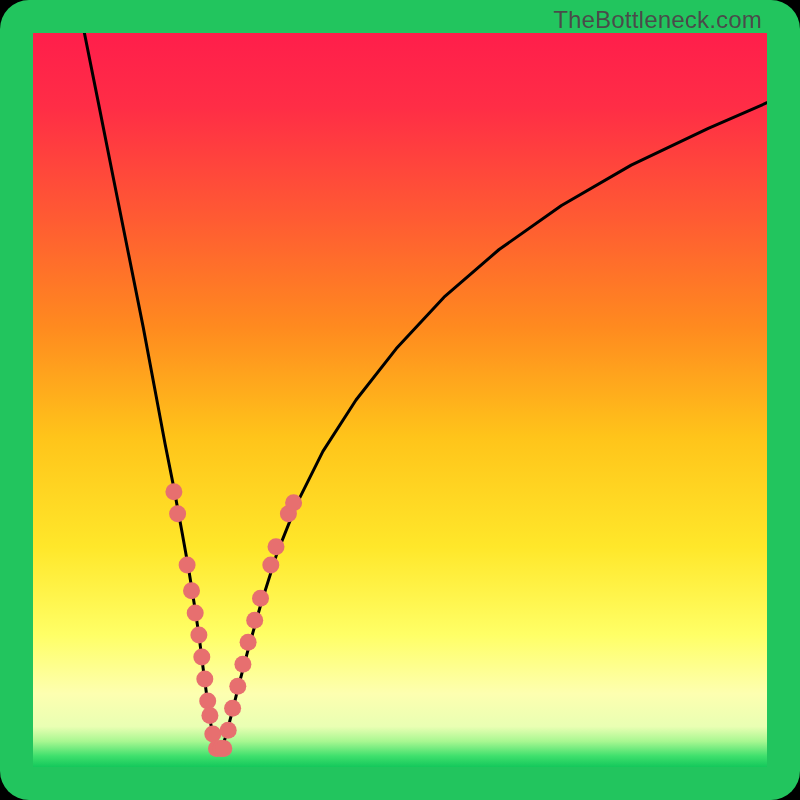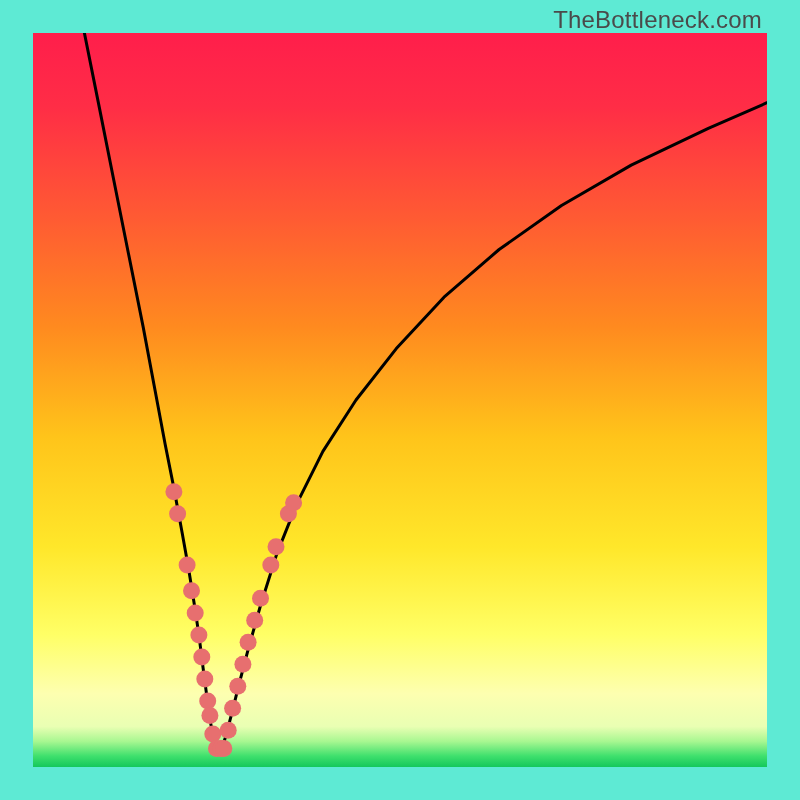--- a/index.html
+++ b/index.html
@@ -10,21 +10,22 @@
     overflow: hidden;
     background: #000;
     font-family: Arial, Helvetica, sans-serif;
   }
   .frame {
     position: absolute;
     left: 0;
     top: 0;
     width: 800px;
     height: 800px;
-    background: #5eead4;
+    background: #22c55e;
+    border-radius: 29px;
   }
   .plot-area {
     position: absolute;
     left: 33px;
     top: 33px;
     width: 734px;
     height: 734px;
     overflow: hidden;
   }
   .gradient {

